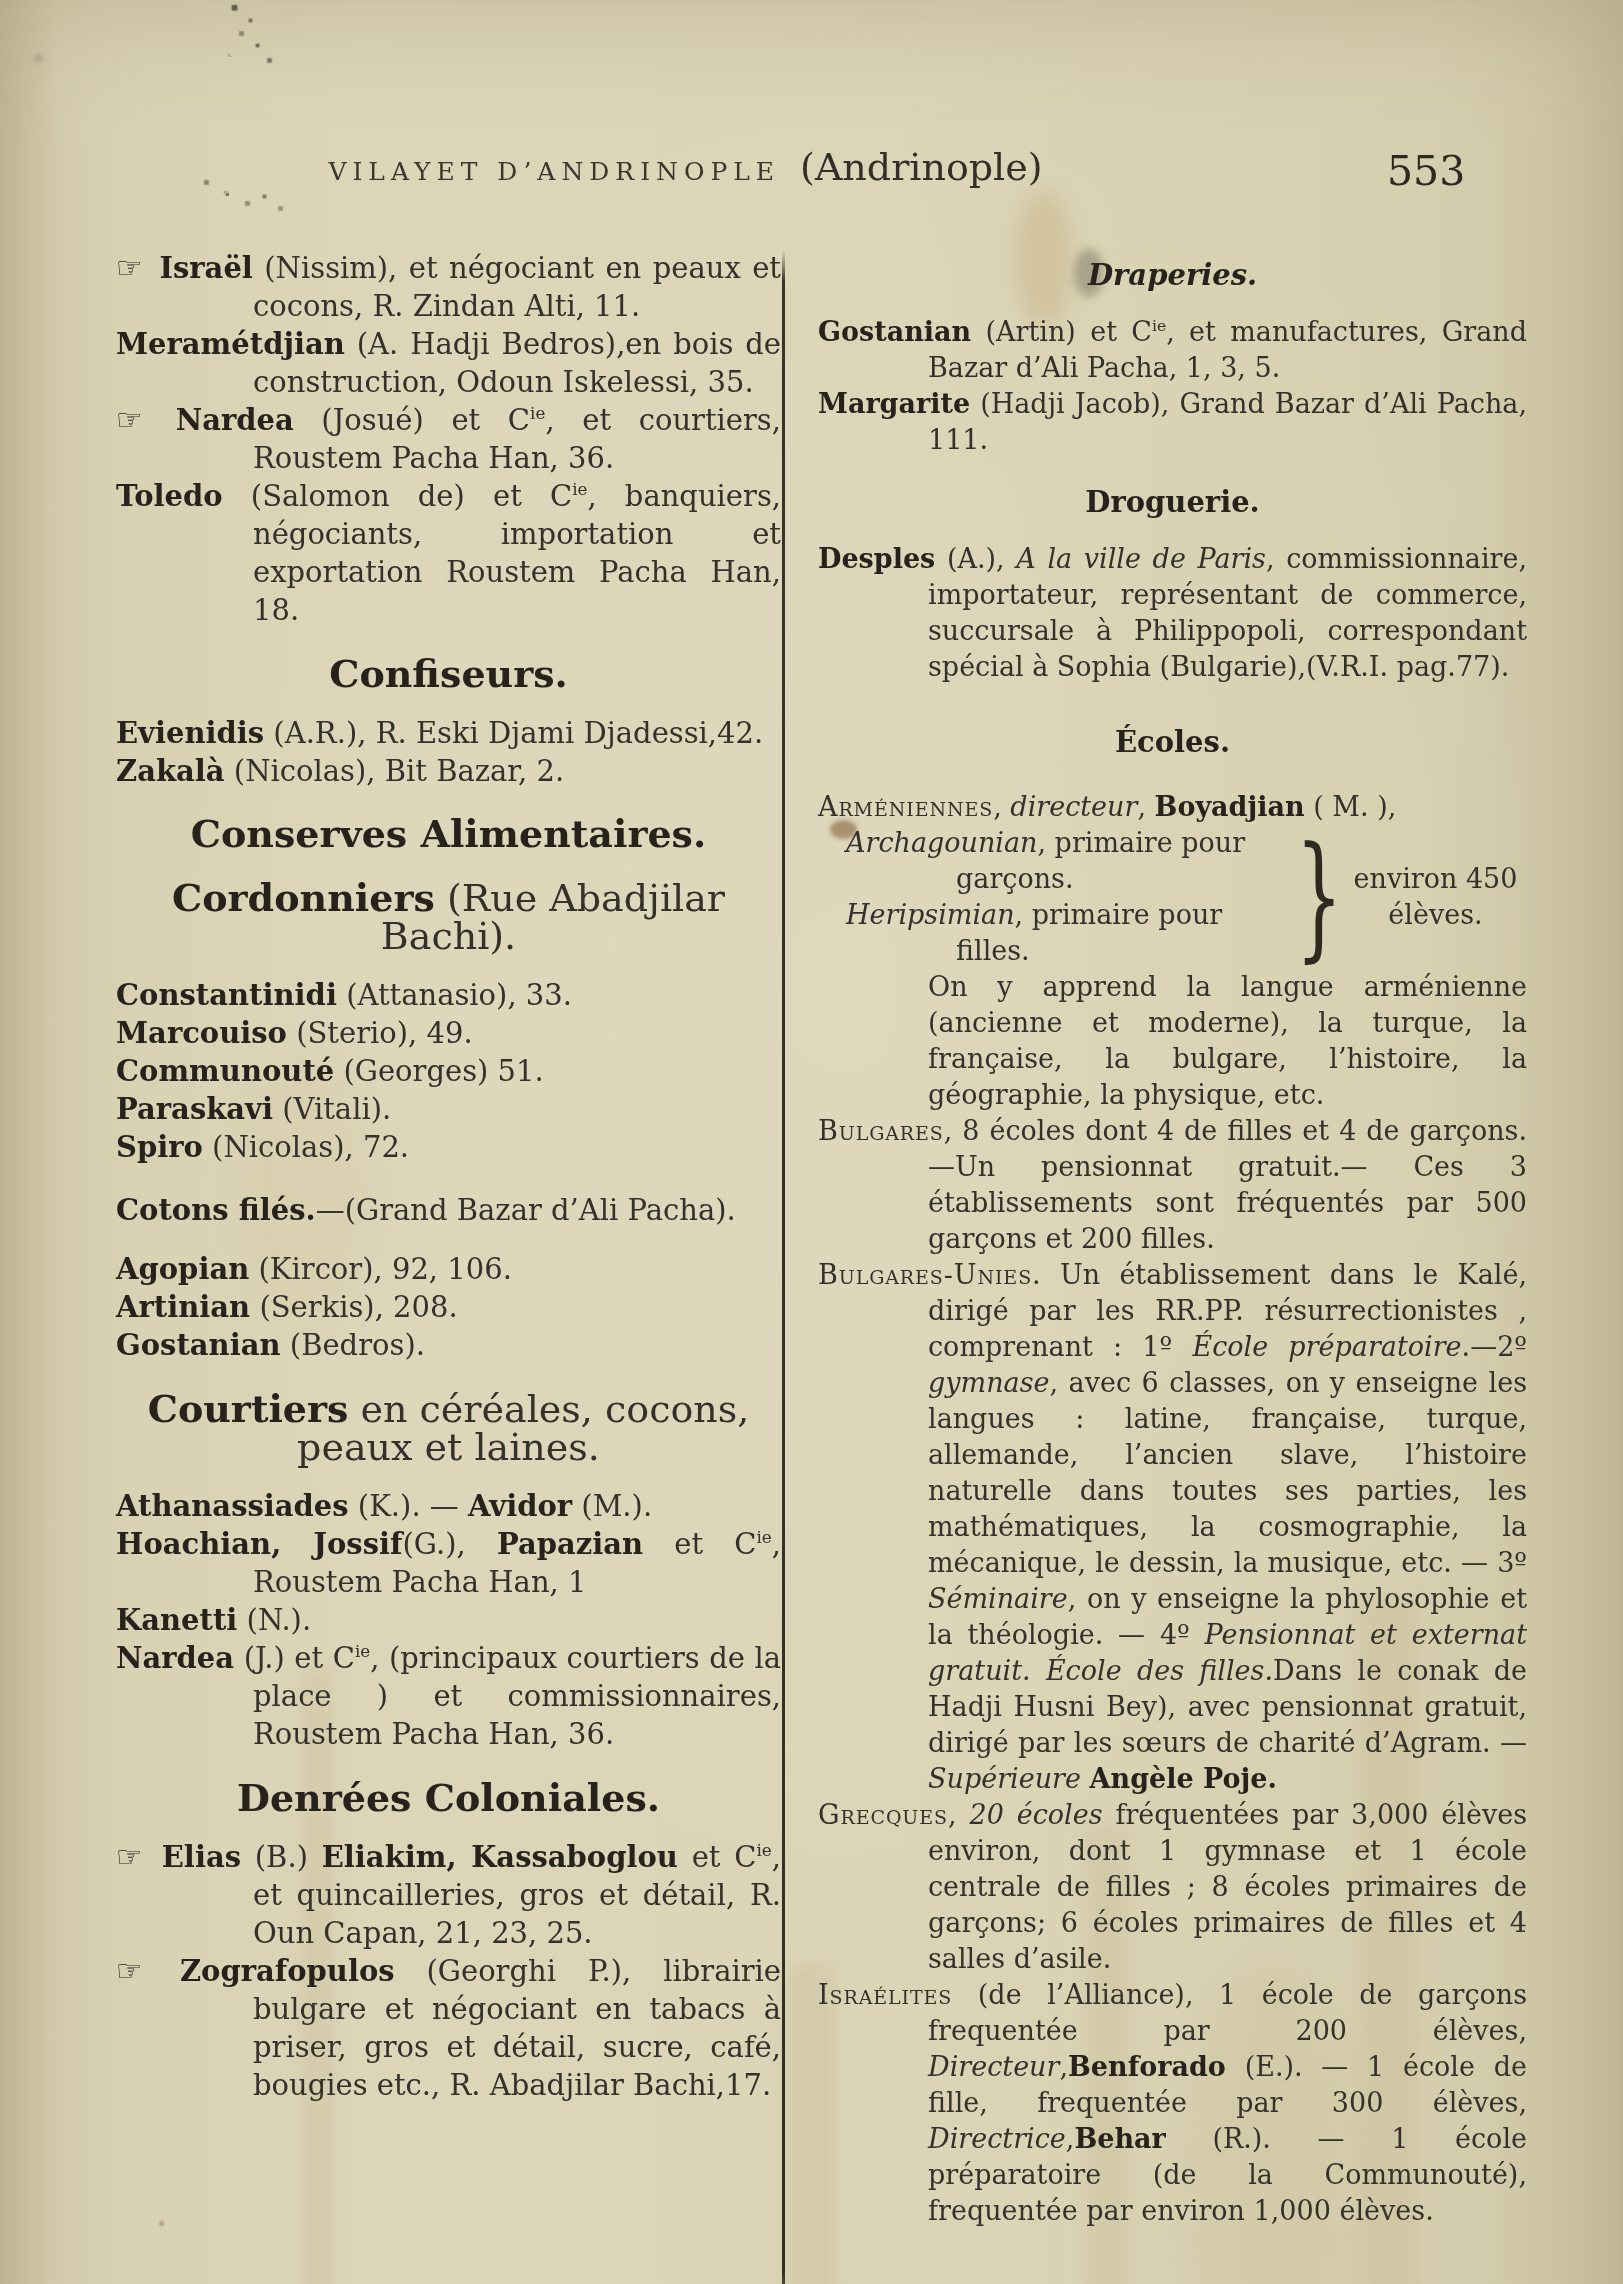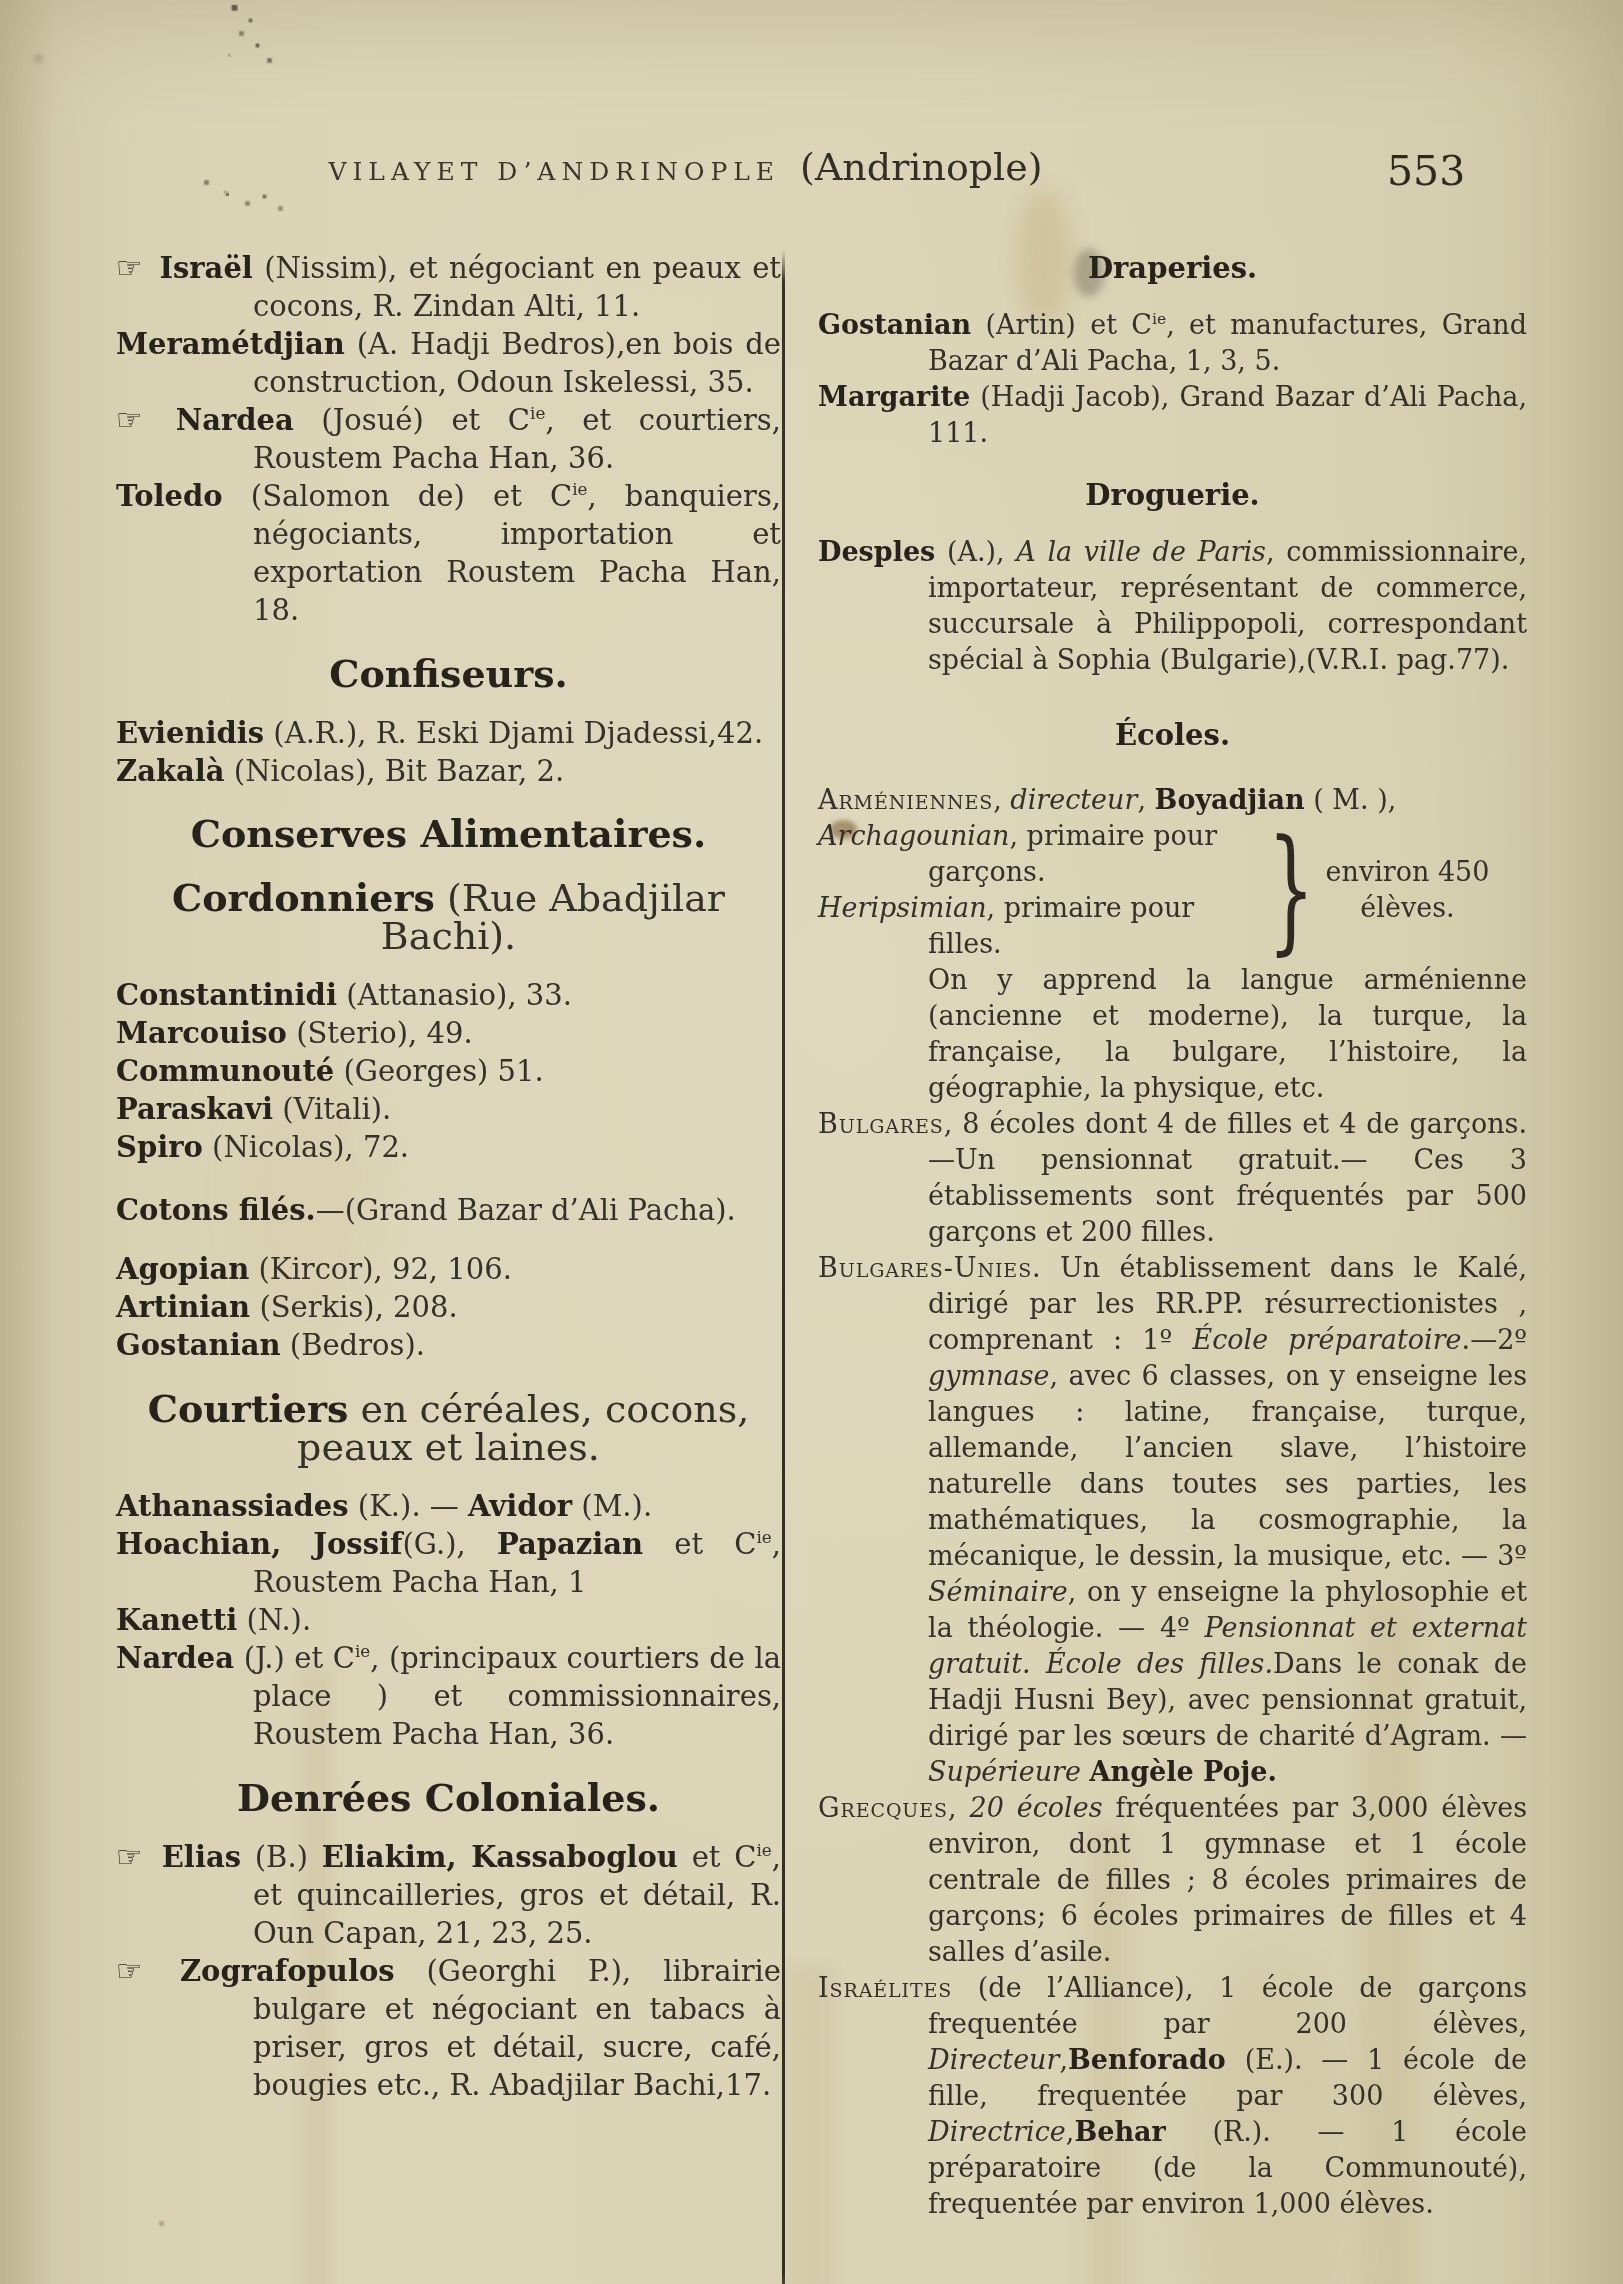--- a/index.html
+++ b/index.html
@@ -68,21 +68,21 @@
   .col-right .h{font-size:29px;}
   .h-flush{text-align:left;margin:25.6px 0 21px;}
   .h-ecoles{margin-top:39px;margin-bottom:29px;}
   
   .seg-b{font-weight:bold;color:#27231c;}
   .seg-i{font-style:italic;}
   .seg-sc{font-variant:small-caps;letter-spacing:0.9px;}
   .seg-sup{vertical-align:super;font-size:.58em;line-height:0;}
   .seg-manicule{font-family:"DejaVu Sans","Liberation Sans",sans-serif;font-size:1.04em;margin-right:4.6px;color:#27231c;}
   
-  .brace-row{display:flex;align-items:stretch;}
+  .brace-row{display:flex;align-items:stretch;justify-content:flex-end;}
   .brace-left{width:448px;}
   .brace-left .ind{padding-left:110px;}
   .brace-glyph{
     width:50px;font-size:135px;line-height:144px;color:#2e2a22;
     transform:scaleX(.55);transform-origin:center;
     display:flex;align-items:center;justify-content:center;
     font-family:"DejaVu Serif","Liberation Serif",serif;
   }
   .brace-right{width:183px;display:flex;align-items:center;text-align:center;text-indent:0;}
   .brace-right span{display:inline;}
@@ -141,21 +141,21 @@
     <p class="entry"><span class="seg-b">Kanetti</span><span> (N.).</span></p>
     <p class="entry"><span class="seg-b">Nardea</span><span> (J.) et C</span><span class="seg-sup">ie</span><span>, (principaux courtiers de la place ) et commissionnaires, Roustem Pacha Han, 36.</span></p>
 
     <p class="h"><span class="seg-b">Denrées Coloniales.</span></p>
     <p class="entry"><span class="seg-manicule">☞ </span><span class="seg-b">Elias</span><span> (B.) </span><span class="seg-b">Eliakim, Kassaboglou</span><span> et C</span><span class="seg-sup">ie</span><span>, et quincailleries, gros et détail, R. Oun Capan, 21, 23, 25.</span></p>
     <p class="entry"><span class="seg-manicule">☞ </span><span class="seg-b">Zografopulos</span><span> (Georghi P.), librairie bulgare et négociant en tabacs à priser, gros et détail, sucre, café, bougies etc., R. Abadjilar Bachi,17.</span></p>
 
   </section>
 
   <section class="col col-right">
-    <p class="h" style="margin-top:1px;"><span class="seg-b">Draperies.</span></p>
+    <p class="h" style="margin-top:8px;font-style:italic;"><span class="seg-b">Draperies.</span></p>
     <p class="entry-r"><span class="seg-b">Gostanian</span><span> (Artin) et C</span><span class="seg-sup">ie</span><span>, et manufactures, Grand Bazar d’Ali Pacha, 1, 3, 5.</span></p>
     <p class="entry-r"><span class="seg-b">Margarite</span><span> (Hadji Jacob), Grand Bazar d’Ali Pacha, 111.</span></p>
 
     <p class="h"><span class="seg-b">Droguerie.</span></p>
     <p class="entry-r"><span class="seg-b">Desples</span><span> (A.), </span><span class="seg-i">A la ville de Paris</span><span>, commissionnaire, importateur, représentant de commerce, succursale à Philippopoli, correspondant spécial à Sophia (Bulgarie),(V.R.I. pag.77).</span></p>
 
     <p class="h h-ecoles"><span class="seg-b">Écoles.</span></p>
 
     <p class="entry-r"><span class="seg-sc">Arméniennes</span><span>, </span><span class="seg-i">directeur</span><span>, </span><span class="seg-b">Boyadjian</span><span> ( M. ),</span></p>
     <div class="brace-row">

